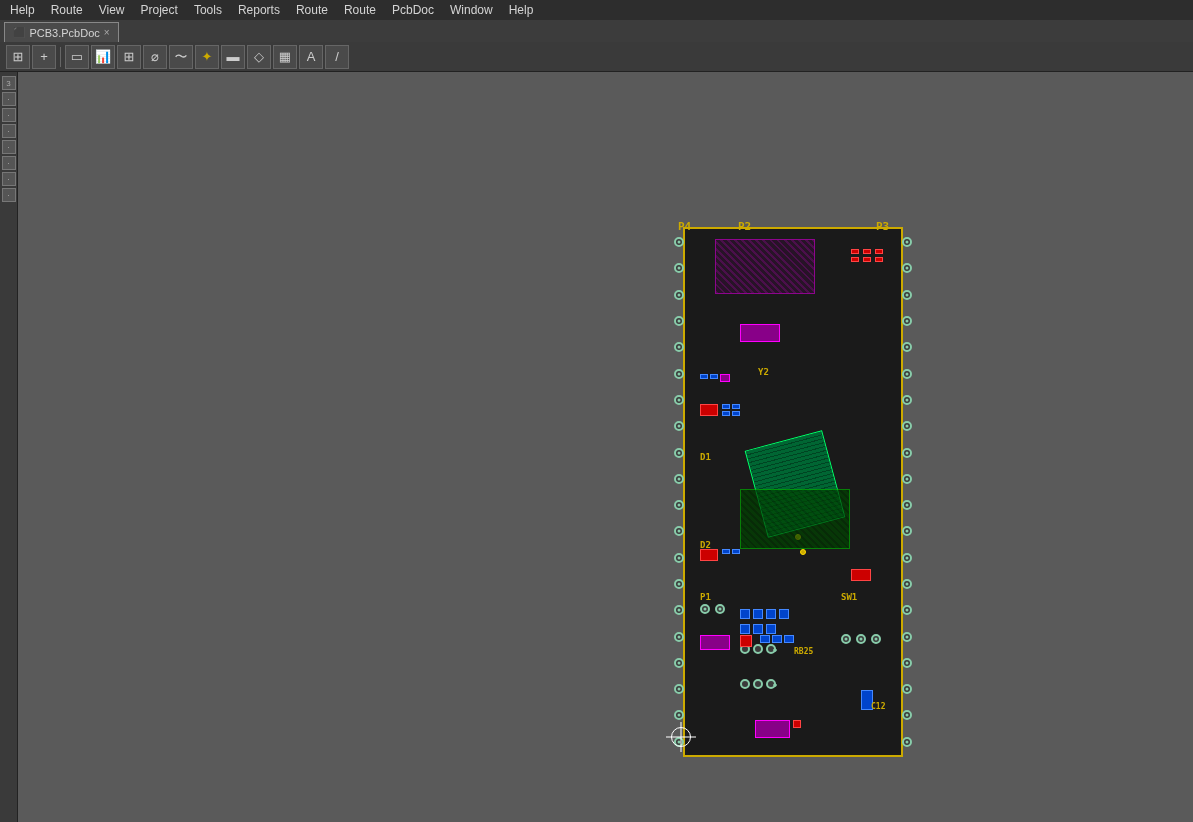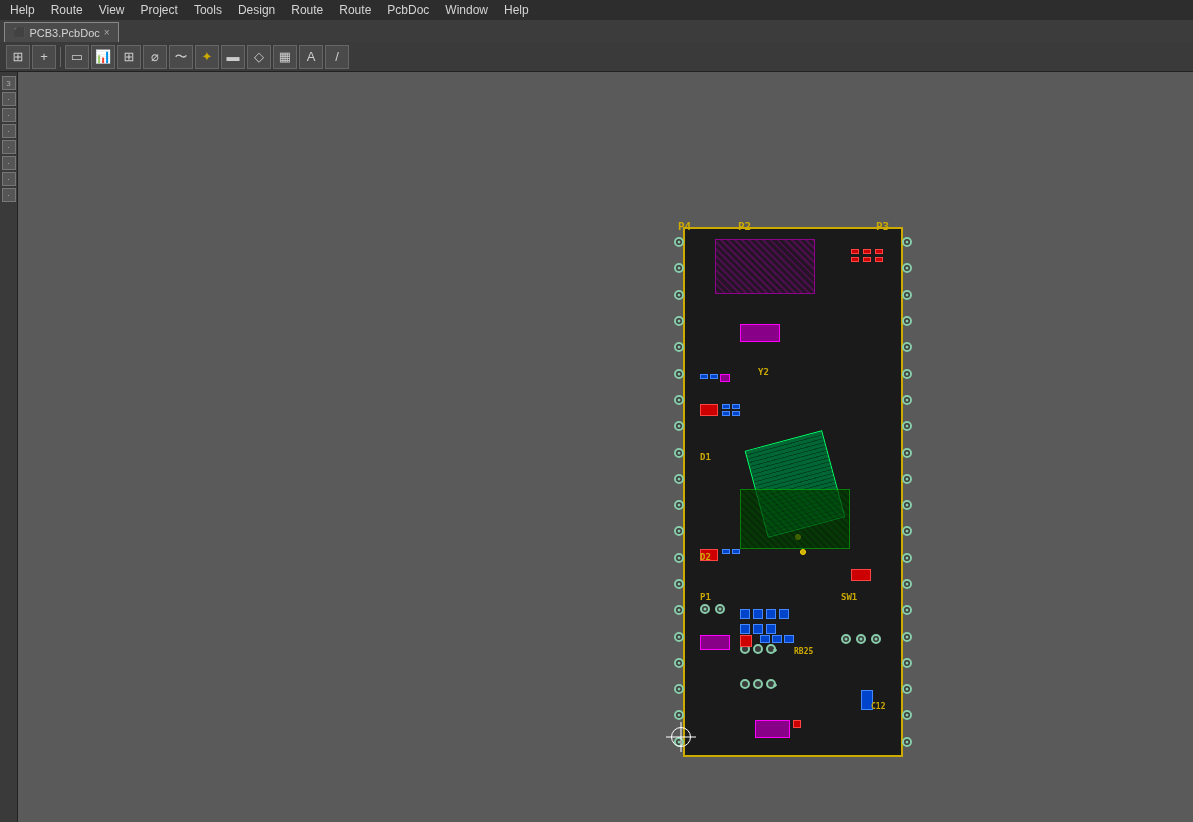--- a/index.html
+++ b/index.html
@@ -271,21 +271,21 @@
   </style>
 </head>
 <body>
 
 <div id="menu-bar">
   <div class="menu-item">Help</div>
   <div class="menu-item">Route</div>
   <div class="menu-item">View</div>
   <div class="menu-item">Project</div>
   <div class="menu-item">Tools</div>
-  <div class="menu-item">Design</div>
+  <div class="menu-item">Reports</div>
   <div class="menu-item">Route</div>
   <div class="menu-item">Route</div>
   <div class="menu-item">PcbDoc</div>
   <div class="menu-item">Window</div>
   <div class="menu-item">Help</div>
 </div>
 
 <div id="tab-bar">
   <div class="tab active">
     <span style="color:#88cc88; font-size:10px;">⬛</span>
@@ -473,21 +473,21 @@
     </div>
 
   </div>
 
   <div class="pcb-label" style="left: 660px; top: 148px;">P4</div>
   <div class="pcb-label" style="left: 720px; top: 148px;">P2</div>
   <div class="pcb-label" style="left: 858px; top: 148px;">P3</div>
 
   <div class="pcb-label" style="left: 740px; top: 295px; font-size:9px;">Y2</div>
   <div class="pcb-label" style="left: 682px; top: 380px; font-size:9px;">D1</div>
-  <div class="pcb-label" style="left: 682px; top: 480px; font-size:9px;">D2</div>
+  <div class="pcb-label" style="left: 682px; top: 468px; font-size:9px;">D2</div>
   <div class="pcb-label" style="left: 682px; top: 520px; font-size:9px;">P1</div>
   <div class="pcb-label" style="left: 823px; top: 520px; font-size:9px;">SW1</div>
   <div class="pcb-label" style="left: 776px; top: 575px; font-size:8px;">RB25</div>
   <div class="pcb-label" style="left: 853px; top: 630px; font-size:8px;">C12</div>
 
   <div id="crosshair">
     <div class="crosshair-circle"></div>
     <div class="crosshair-h"></div>
     <div class="crosshair-v"></div>
   </div>

